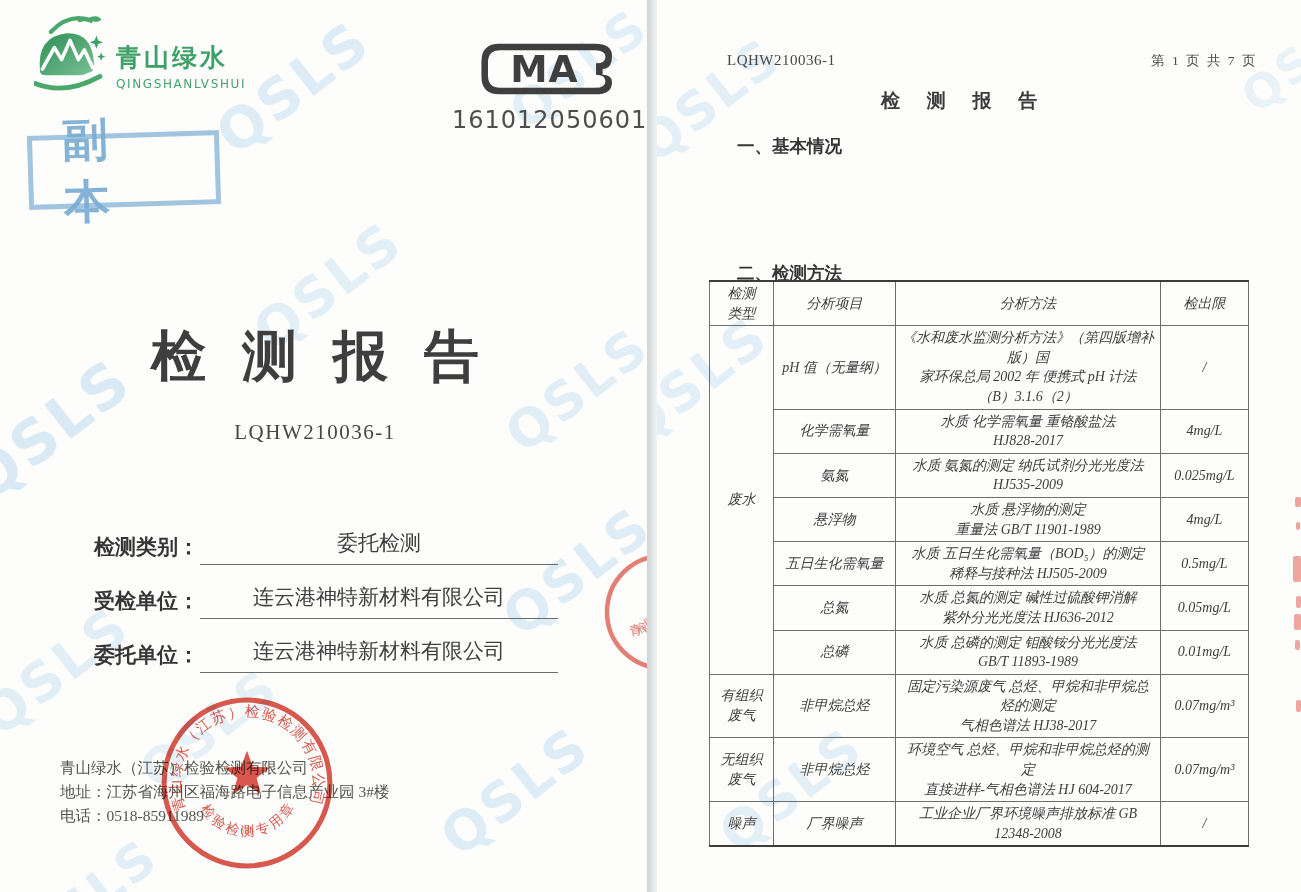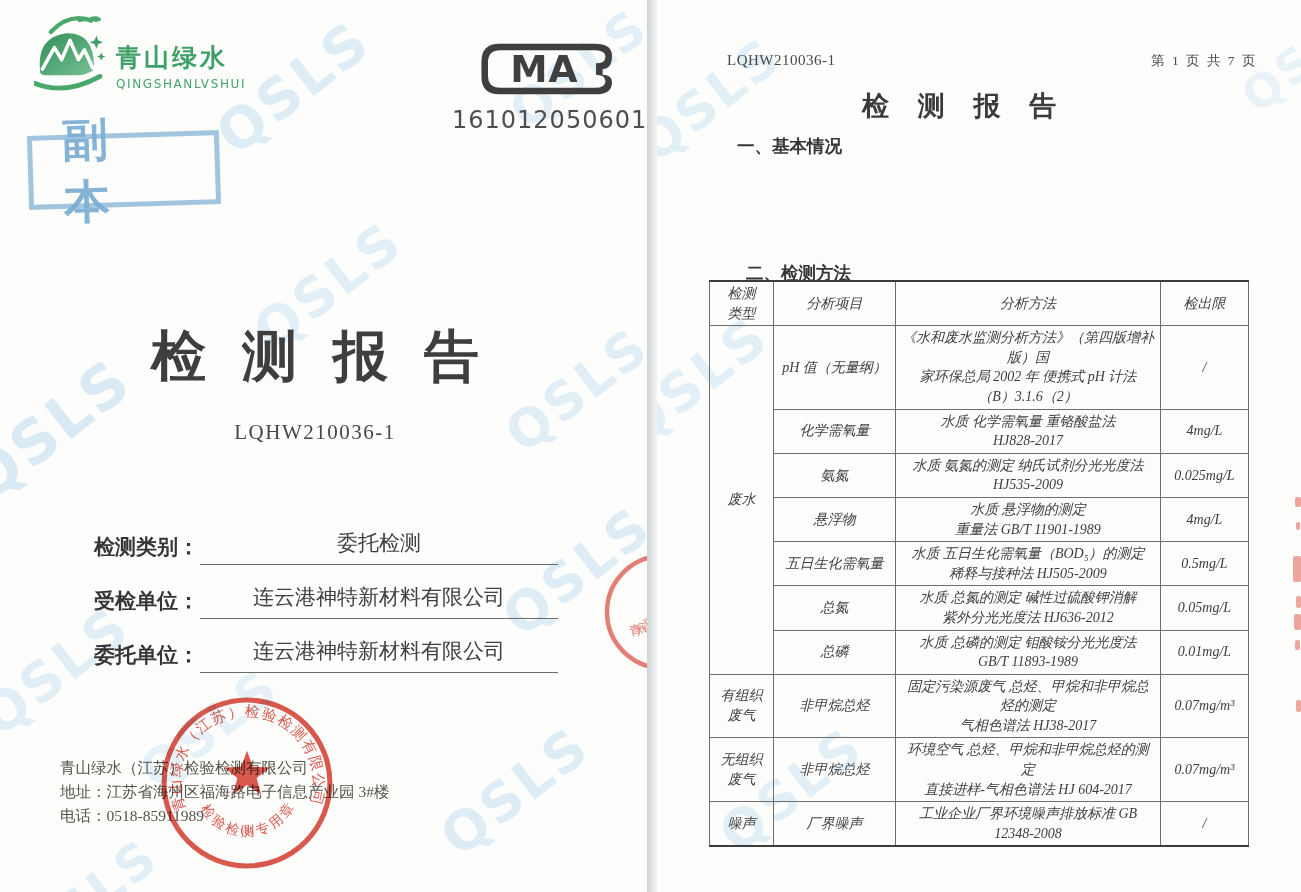--- a/index.html
+++ b/index.html
@@ -38,21 +38,21 @@
   .field-line{position:absolute;left:200px;top:-4px;width:358px;text-align:center;font-size:21px;
       color:#404040;border-bottom:1.5px solid #6b6b6b;padding-bottom:7px;}
   .footer{position:absolute;left:60px;top:756px;z-index:1;font-size:15.5px;color:#54544c;
       line-height:24px;}
   .seal-main{position:absolute;left:156px;top:692px;z-index:3;mix-blend-mode:multiply;opacity:.9;}
   .seal-edge{position:absolute;left:596px;top:512px;z-index:3;mix-blend-mode:multiply;opacity:.85;}
   
   .hdr-no{position:absolute;left:70px;top:52px;font-size:15px;color:#474747;letter-spacing:.5px;z-index:1;}
   .hdr-page{position:absolute;left:494px;top:52px;font-size:13.5px;color:#4a4a4a;letter-spacing:2px;z-index:1;}
   .title-r{position:absolute;left:52px;top:88px;width:500px;text-align:center;z-index:1;
-      font-size:27px;font-weight:700;letter-spacing:11px;text-indent:11px;color:#3b3b3b;}
+      font-size:19px;font-weight:700;letter-spacing:11px;text-indent:11px;color:#3b3b3b;}
   .sec-title{position:absolute;left:80px;z-index:1;font-size:17.5px;font-weight:700;color:#353535;}
   table.doc{position:absolute;left:52px;border-collapse:collapse;table-layout:fixed;z-index:1;
       font-size:14px;color:#3d3d3d;}
   table.doc td{border:1px solid #6e6e6e;padding:2px 6px;vertical-align:middle;}
   table.doc{border-top:2.5px solid #3c3c3c;border-bottom:2.5px solid #3c3c3c;}
   table.doc tr:first-child td{border-top:2px solid #3c3c3c;}
   table.doc tr:last-child td{border-bottom:2px solid #3c3c3c;}
   #tbl1{top:158px;width:539px;}
   #tbl1 td{height:31px;}
   .lblc{text-align:center;}
@@ -187,21 +187,21 @@
       <colgroup>
           <col style="width:64px">
           <col style="width:275px">
           <col style="width:65px">
           <col style="width:135px">
         </colgroup>
       <tbody>
     </tbody>
       </table>
 
-    <div class="sec-title" style="top:261px;margin-left:9px;">二、检测方法</div>
+    <div class="sec-title" style="top:261px;">二、检测方法</div>
 
     <table class="doc" id="tbl2">
       <colgroup>
           <col style="width:64px">
           <col style="width:122px">
           <col style="width:265px">
           <col style="width:88px">
         </colgroup>
       <tbody>
           <tr class="h40">

